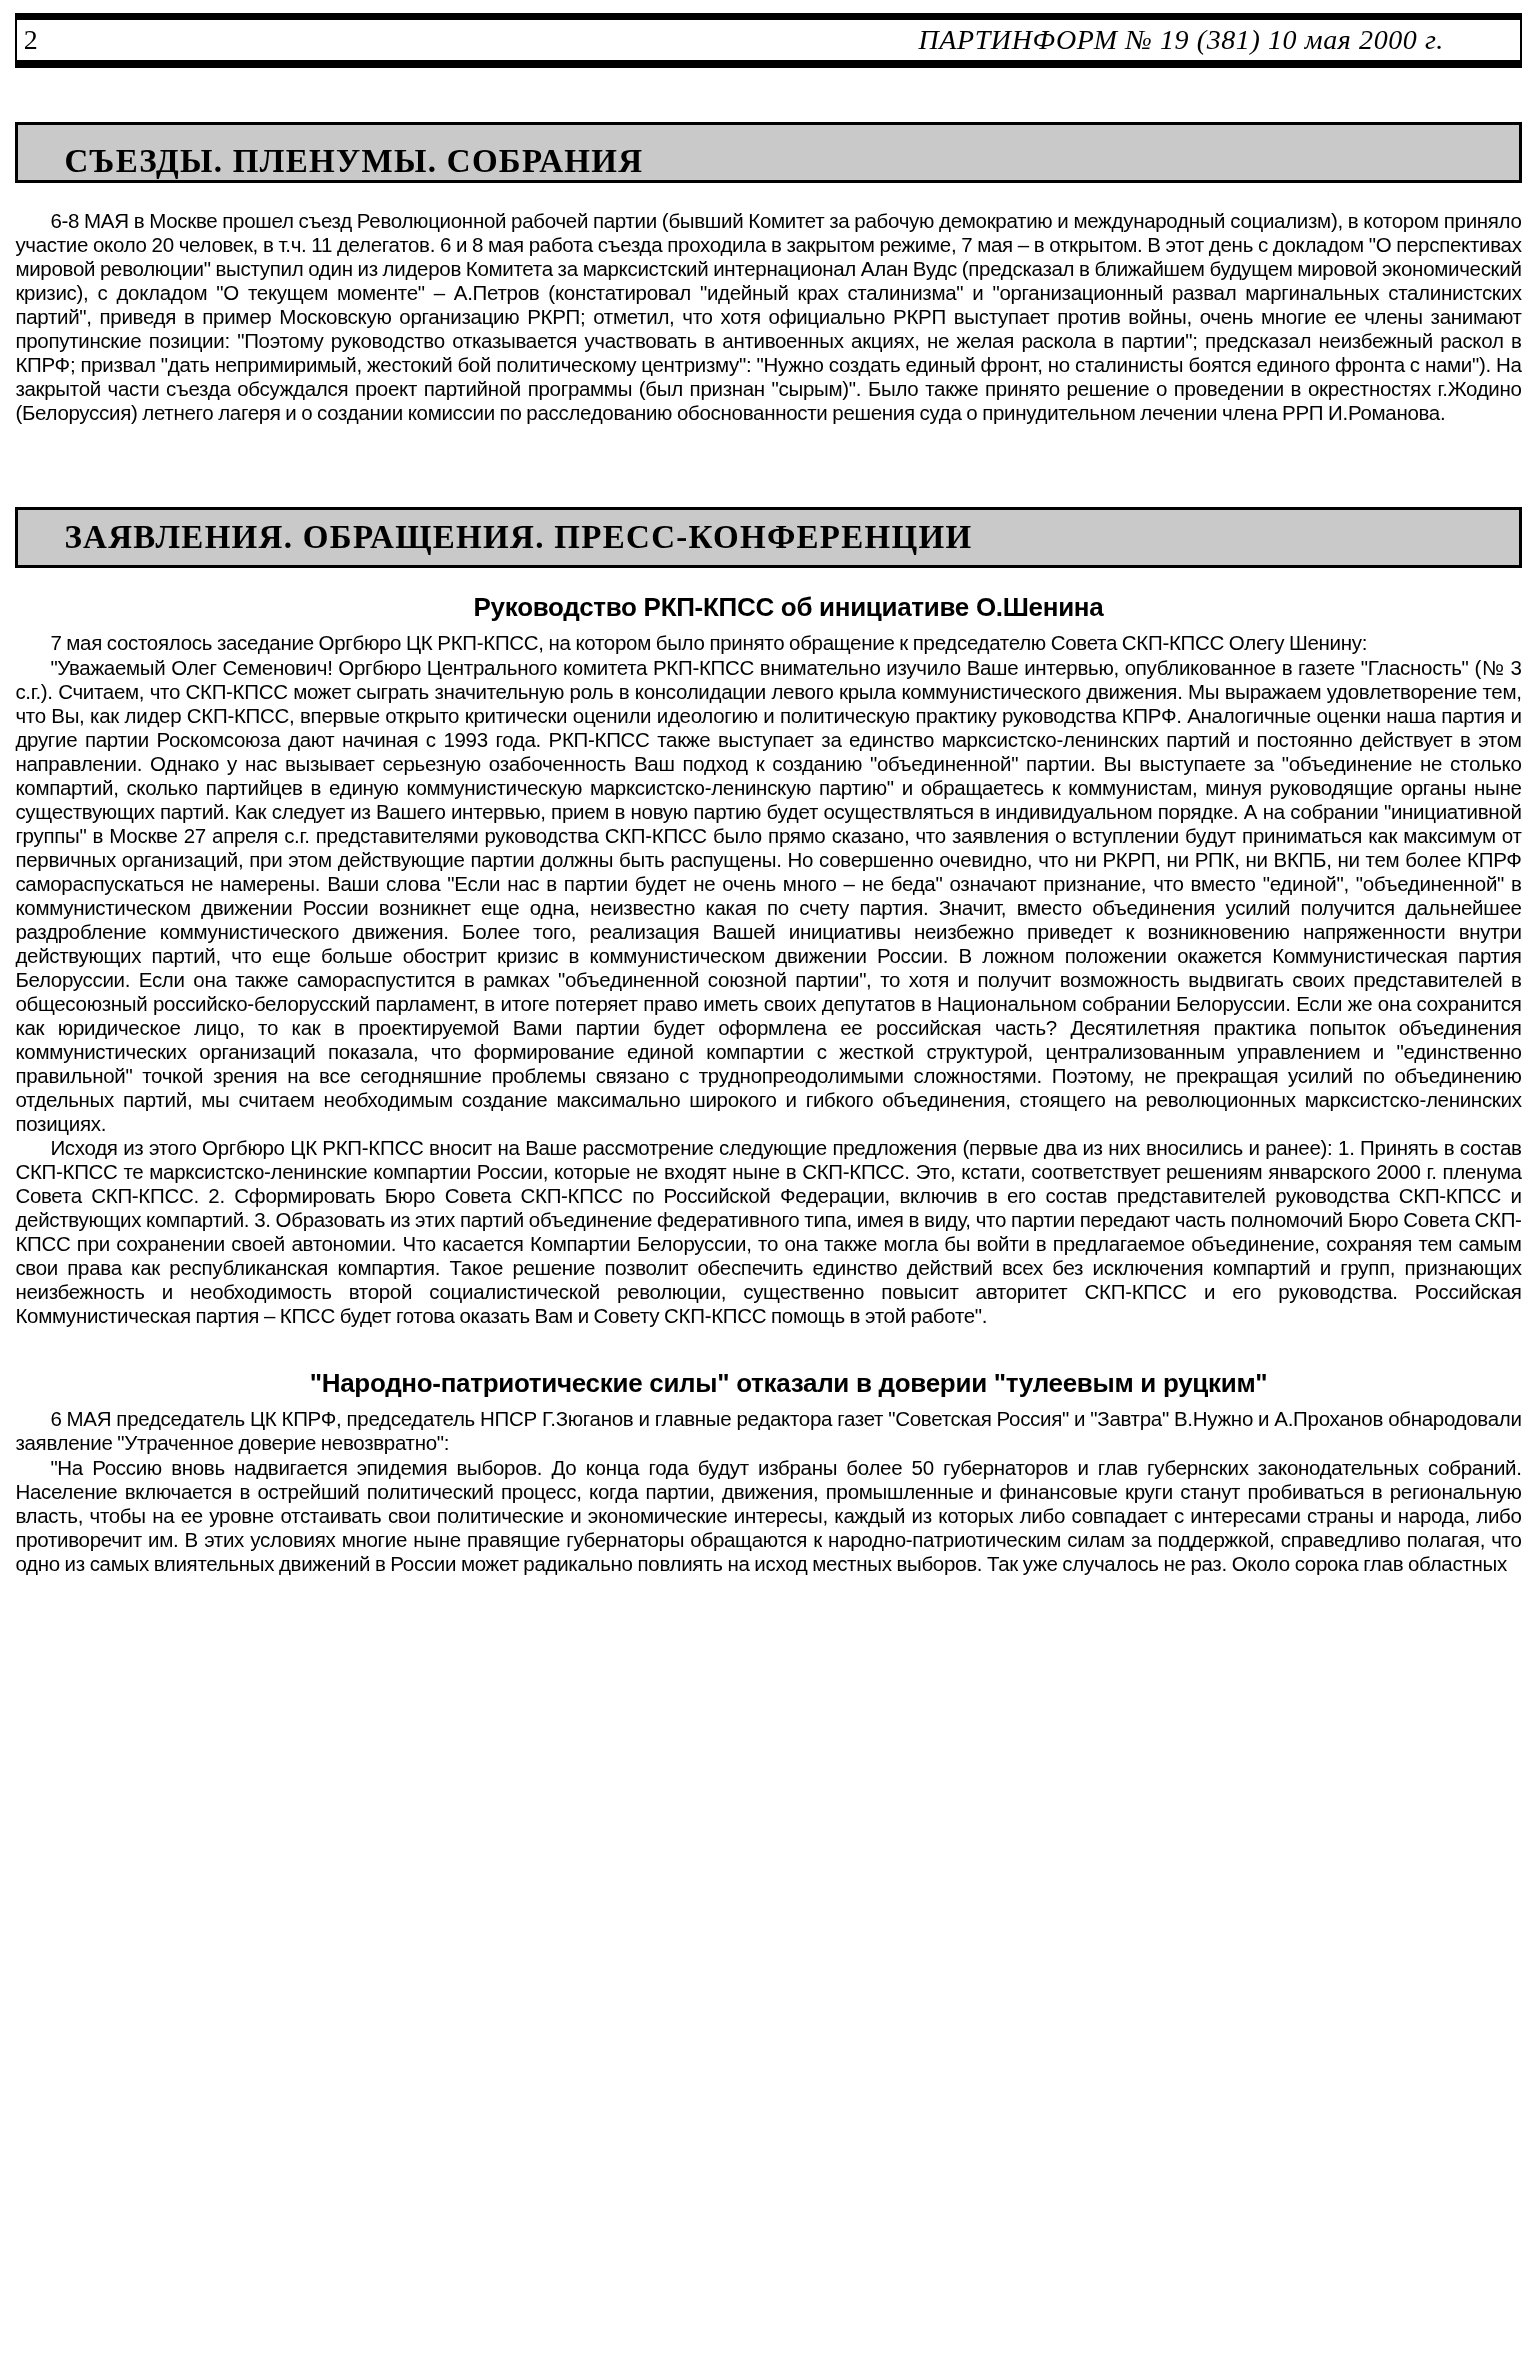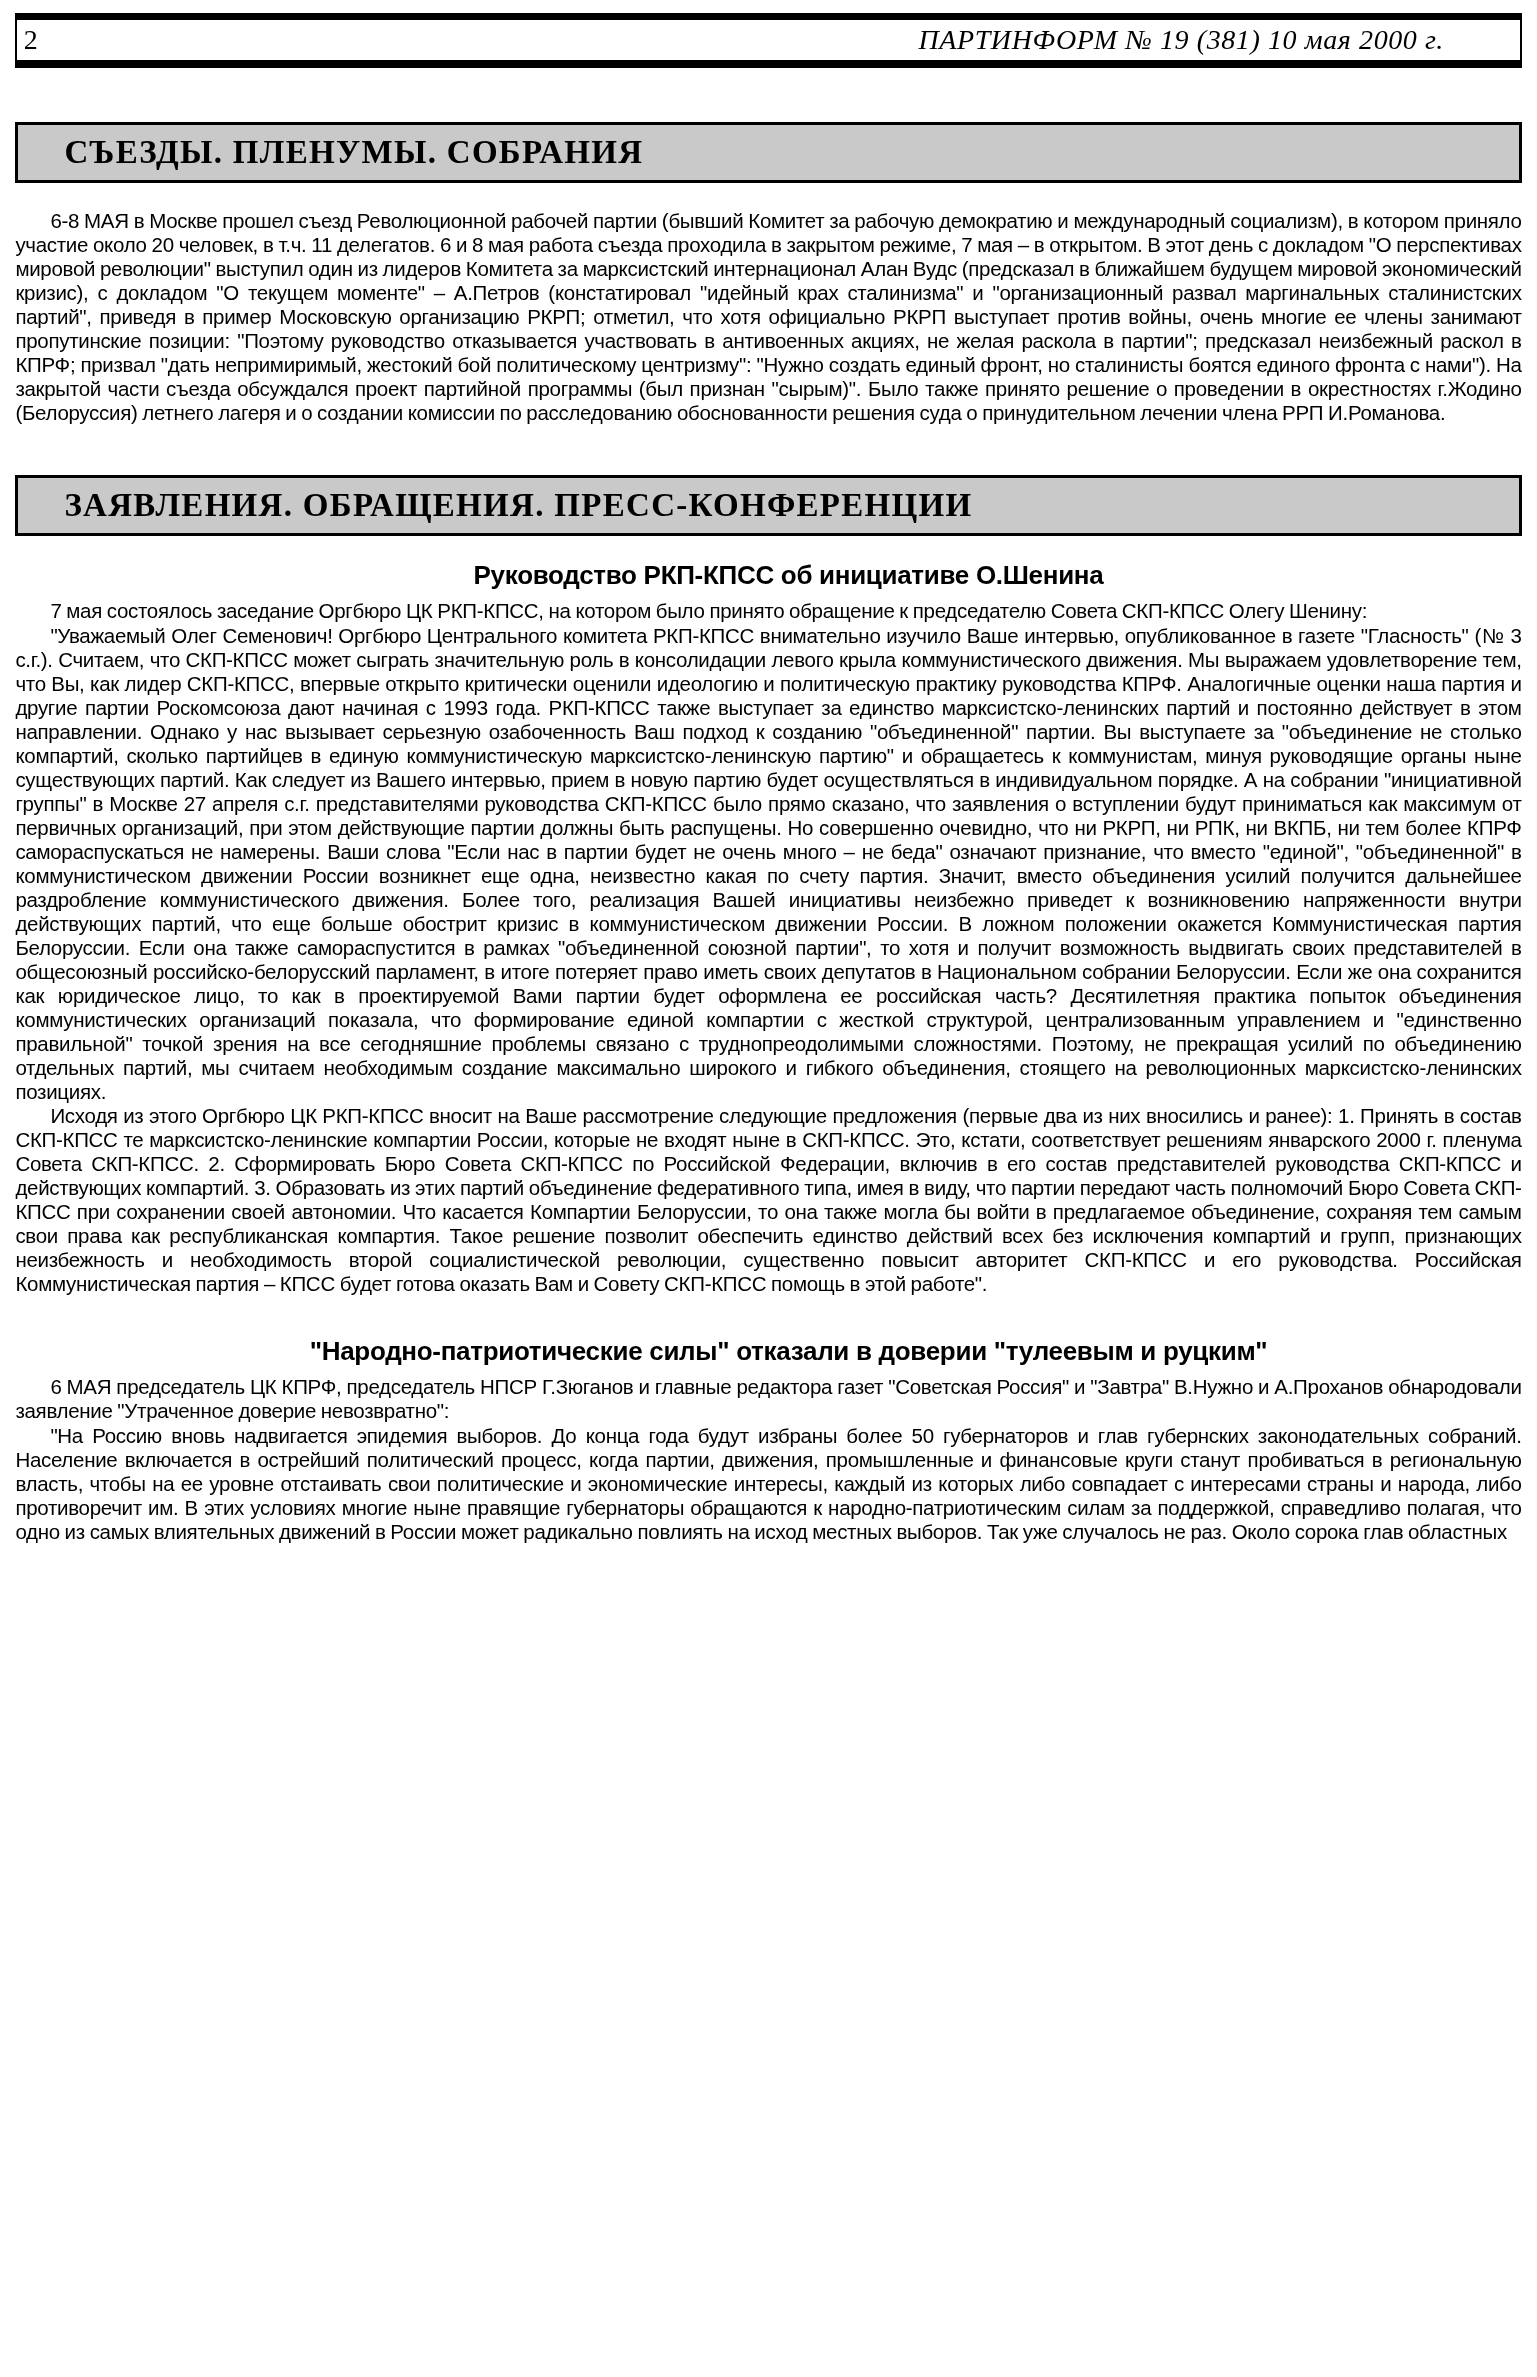--- a/index.html
+++ b/index.html
@@ -47,22 +47,22 @@
     border: 3.2px solid #000;
     height: 55px;
     display: flex;
     align-items: center;
     padding-left: 46px;
     font-family: "Liberation Serif", serif;
     font-weight: bold;
     font-size: 33px;
     letter-spacing: 1.3px;
   }
-  .banner-congresses { margin-top: 54px; }
-  .banner-statements { margin-top: 50px; }
+  .banner-congresses { margin-top: 54px; align-items: flex-end; }
+  .banner-statements { margin-top: 82px; }
 
   
   .body-text {
     font-size: 20.5px;
     line-height: 24px;
     text-align: justify;
     letter-spacing: -0.3px;
     word-spacing: -0.6px;
   }
   .body-text p { margin: 0; text-indent: 35px; }

